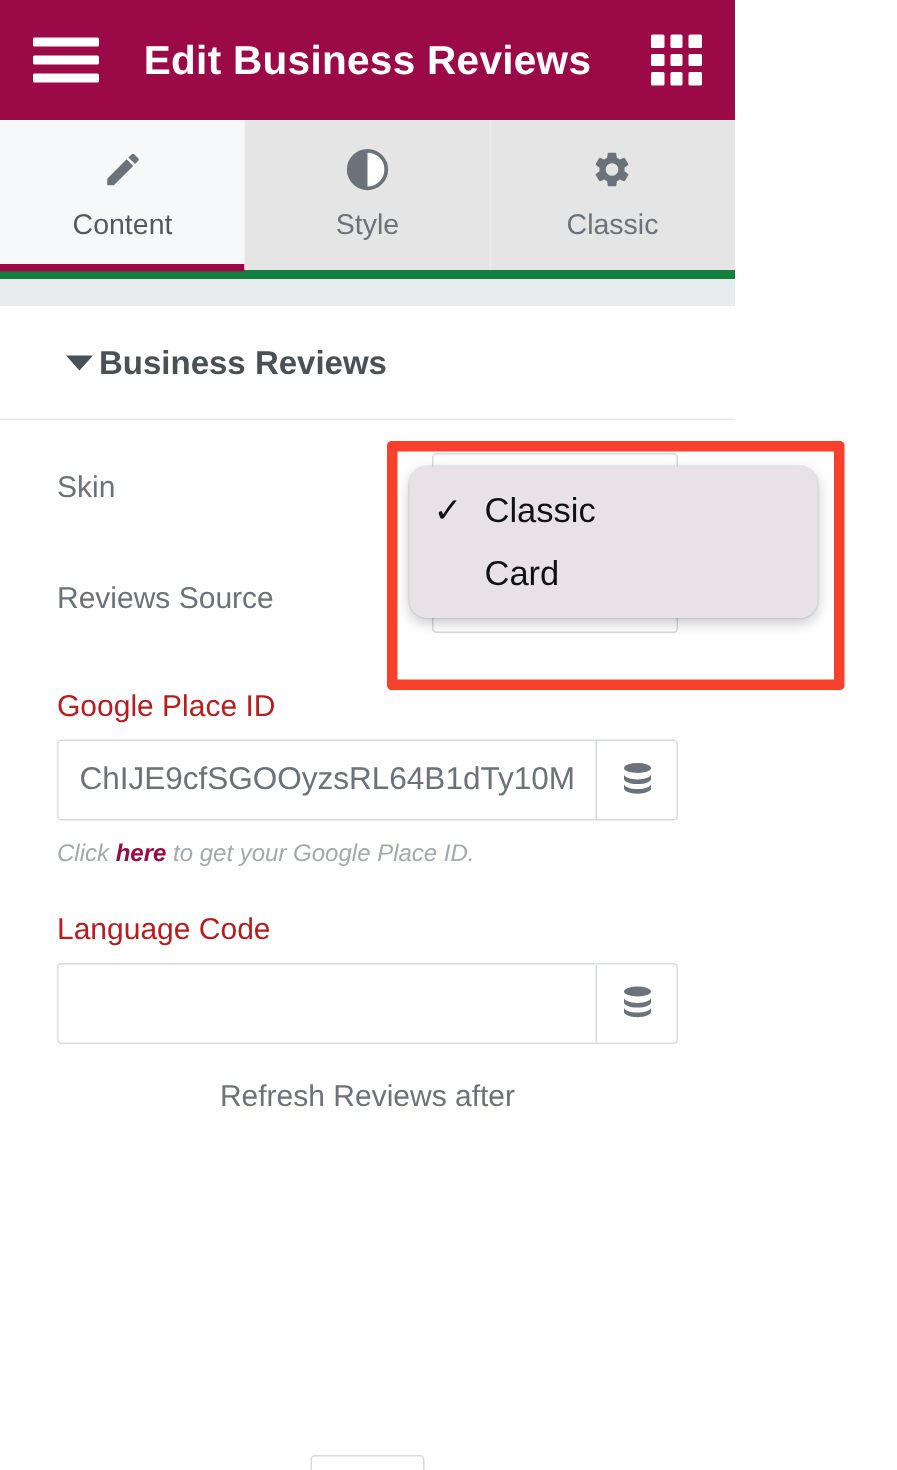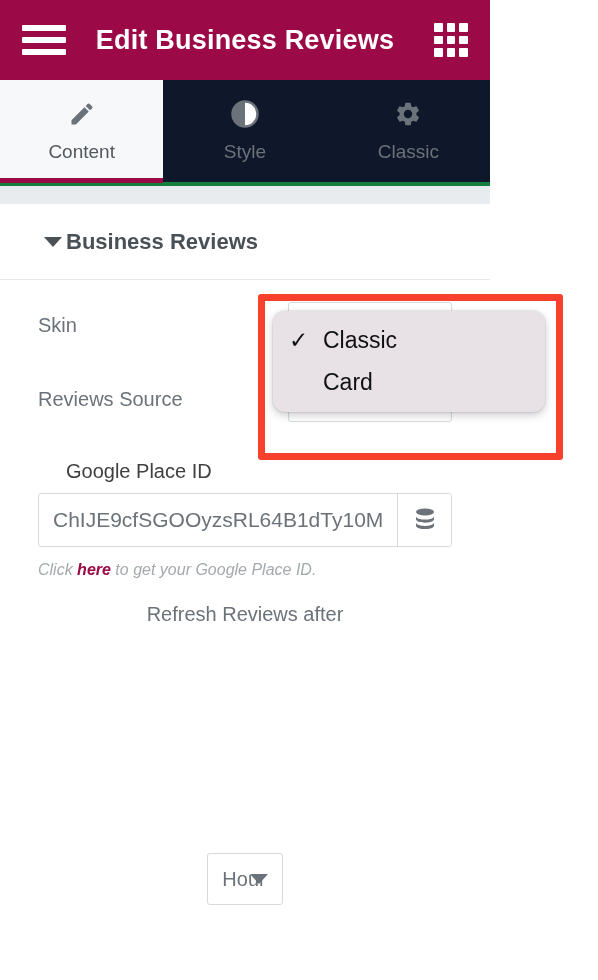--- a/index.html
+++ b/index.html
@@ -27,24 +27,24 @@
     pointer-events: none;
   }
   .grid-icon {
     margin-left: auto; width: 34px; height: 34px;
     display: grid; grid-template-columns: repeat(3, 1fr); grid-template-rows: repeat(3, 1fr);
     gap: 4px; cursor: pointer; z-index: 2;
   }
   .grid-icon i { display: block; background: #ffffff; border-radius: 1px; }
 
   
-  .tabs { display: flex; height: 106px; background: #ffffff; border-bottom: 4px solid #15803d; justify-content: center; }
+  .tabs { display: flex; height: 106px; background: #ffffff; border-bottom: 6px solid #15803d; justify-content: center; }
   .tab {
     flex: 1 1 0; display: flex; flex-direction: column; align-items: center; justify-content: center;
-    gap: 12px; cursor: pointer; position: relative; background: #0f172a;
+    gap: 12px; cursor: pointer; position: relative; background: #e5e5e5;
   }
   .tab.active { background: #f7f8f9; }
   .tab.active::after {
     content: ""; position: absolute; left: 0; right: 0; bottom: -1px; height: 5px; background: #9b0a46;
   }
   .tab-label { font-size: 19px; color: #6b7279; }
   .tab.active .tab-label { color: #54595f; }
   .tab-ico { height: 30px; display: flex; align-items: center; justify-content: center; color: #6b7279; }
 
   
@@ -60,21 +60,21 @@
     border-top: 10px solid #495157; margin-left: 22px;
   }
   .section-title { font-size: 22px; font-weight: 700; color: #495157; }
 
   
   .panel { padding: 0 38px; }
   .row {
     display: flex; align-items: center; min-height: 62px;
   }
   .row-label { font-size: 20px; color: #6b7279; flex: 0 0 250px; }
-  .ctl-label { font-size: 20px; color: #404040; display: block; margin-bottom: 10px; margin-left: 28px; }
+  .ctl-label { font-size: 20px; color: #b91c1c; display: block; margin-bottom: 10px; }
 
   .select {
     position: relative; flex: 1 1 auto; height: 46px;
     border: 1px solid #d5dadf; border-radius: 3px; background: #ffffff;
     display: flex; align-items: center; padding: 0 16px 0 14px;
     font-size: 20px; color: #6b7279; cursor: pointer;
   }
   .select .arrow {
     position: absolute; right: 14px; top: 50%; transform: translateY(-50%);
     width: 0; height: 0; border-left: 9px solid transparent; border-right: 9px solid transparent;
@@ -210,20 +210,33 @@
           <svg width="24" height="26" viewBox="0 0 24 26" fill="#6b7279">
             <ellipse cx="12" cy="5" rx="9" ry="3.4"></ellipse>
             <path d="M3 9.2c0 1.9 4.03 3.4 9 3.4s9-1.5 9-3.4v3.1c0 1.9-4.03 3.4-9 3.4s-9-1.5-9-3.4z"></path>
             <path d="M3 15.6c0 1.9 4.03 3.4 9 3.4s9-1.5 9-3.4v3.1c0 1.9-4.03 3.4-9 3.4s-9-1.5-9-3.4z"></path>
           </svg>
         </div>
       </div>
       <div class="hint"><span>Click </span><a href="#">here</a><span> to get your Google Place ID.</span></div>
     </div>
 
+    <div style="margin-top:30px;">
+      <label class="ctl-label">Language Code</label>
+      <div class="field-wrap">
+        <input type="text" value="" style="">
+        <div class="field-btn">
+          <svg width="24" height="26" viewBox="0 0 24 26" fill="#6b7279">
+            <ellipse cx="12" cy="5" rx="9" ry="3.4"></ellipse>
+            <path d="M3 9.2c0 1.9 4.03 3.4 9 3.4s9-1.5 9-3.4v3.1c0 1.9-4.03 3.4-9 3.4s-9-1.5-9-3.4z"></path>
+            <path d="M3 15.6c0 1.9 4.03 3.4 9 3.4s9-1.5 9-3.4v3.1c0 1.9-4.03 3.4-9 3.4s-9-1.5-9-3.4z"></path>
+          </svg>
+        </div>
+      </div>
+    </div>
 
 
     <div class="row" style="margin-top:24px;flex-direction:column;">
       <span class="row-label">Refresh Reviews after</span>
       <div class="select" style="height:52px;">
         <span>Hour</span>
         <span class="arrow"></span>
       </div>
     </div>
 

